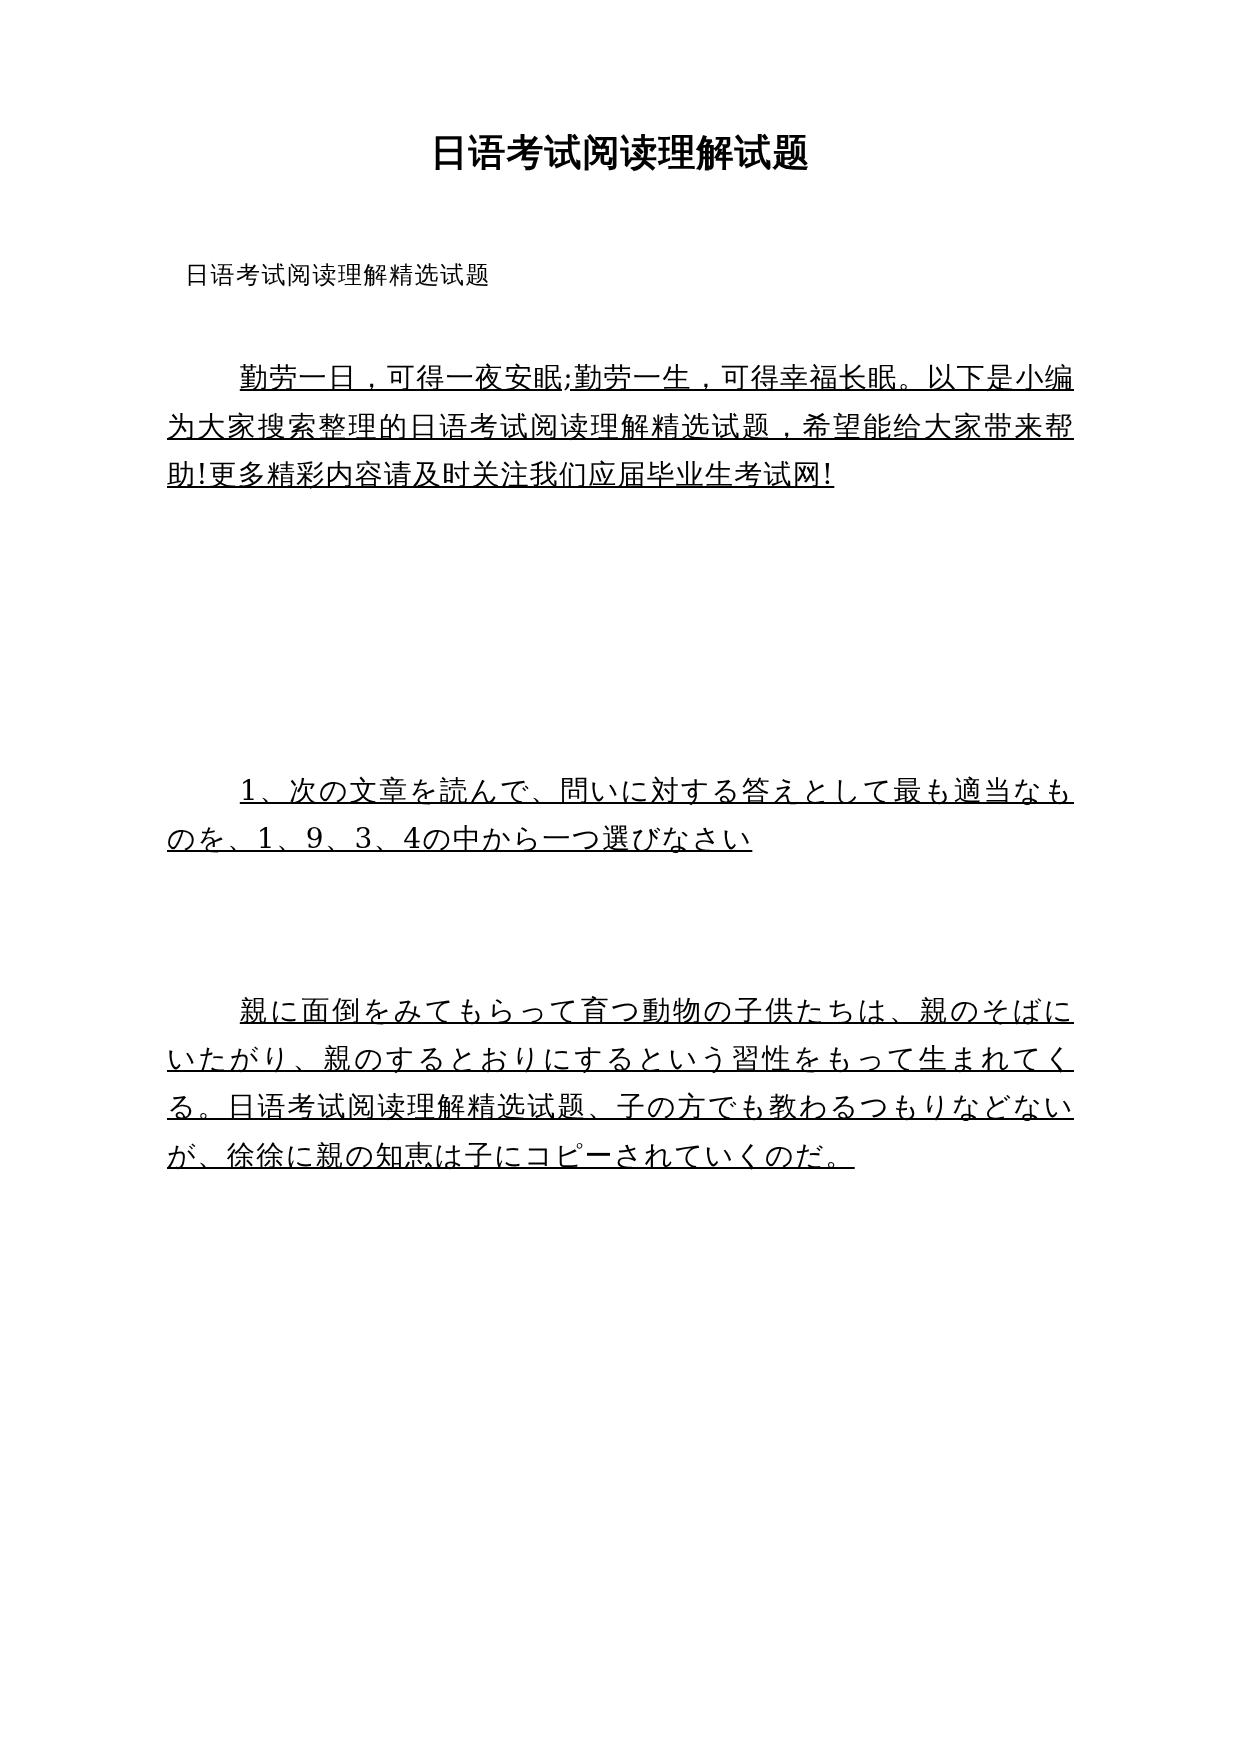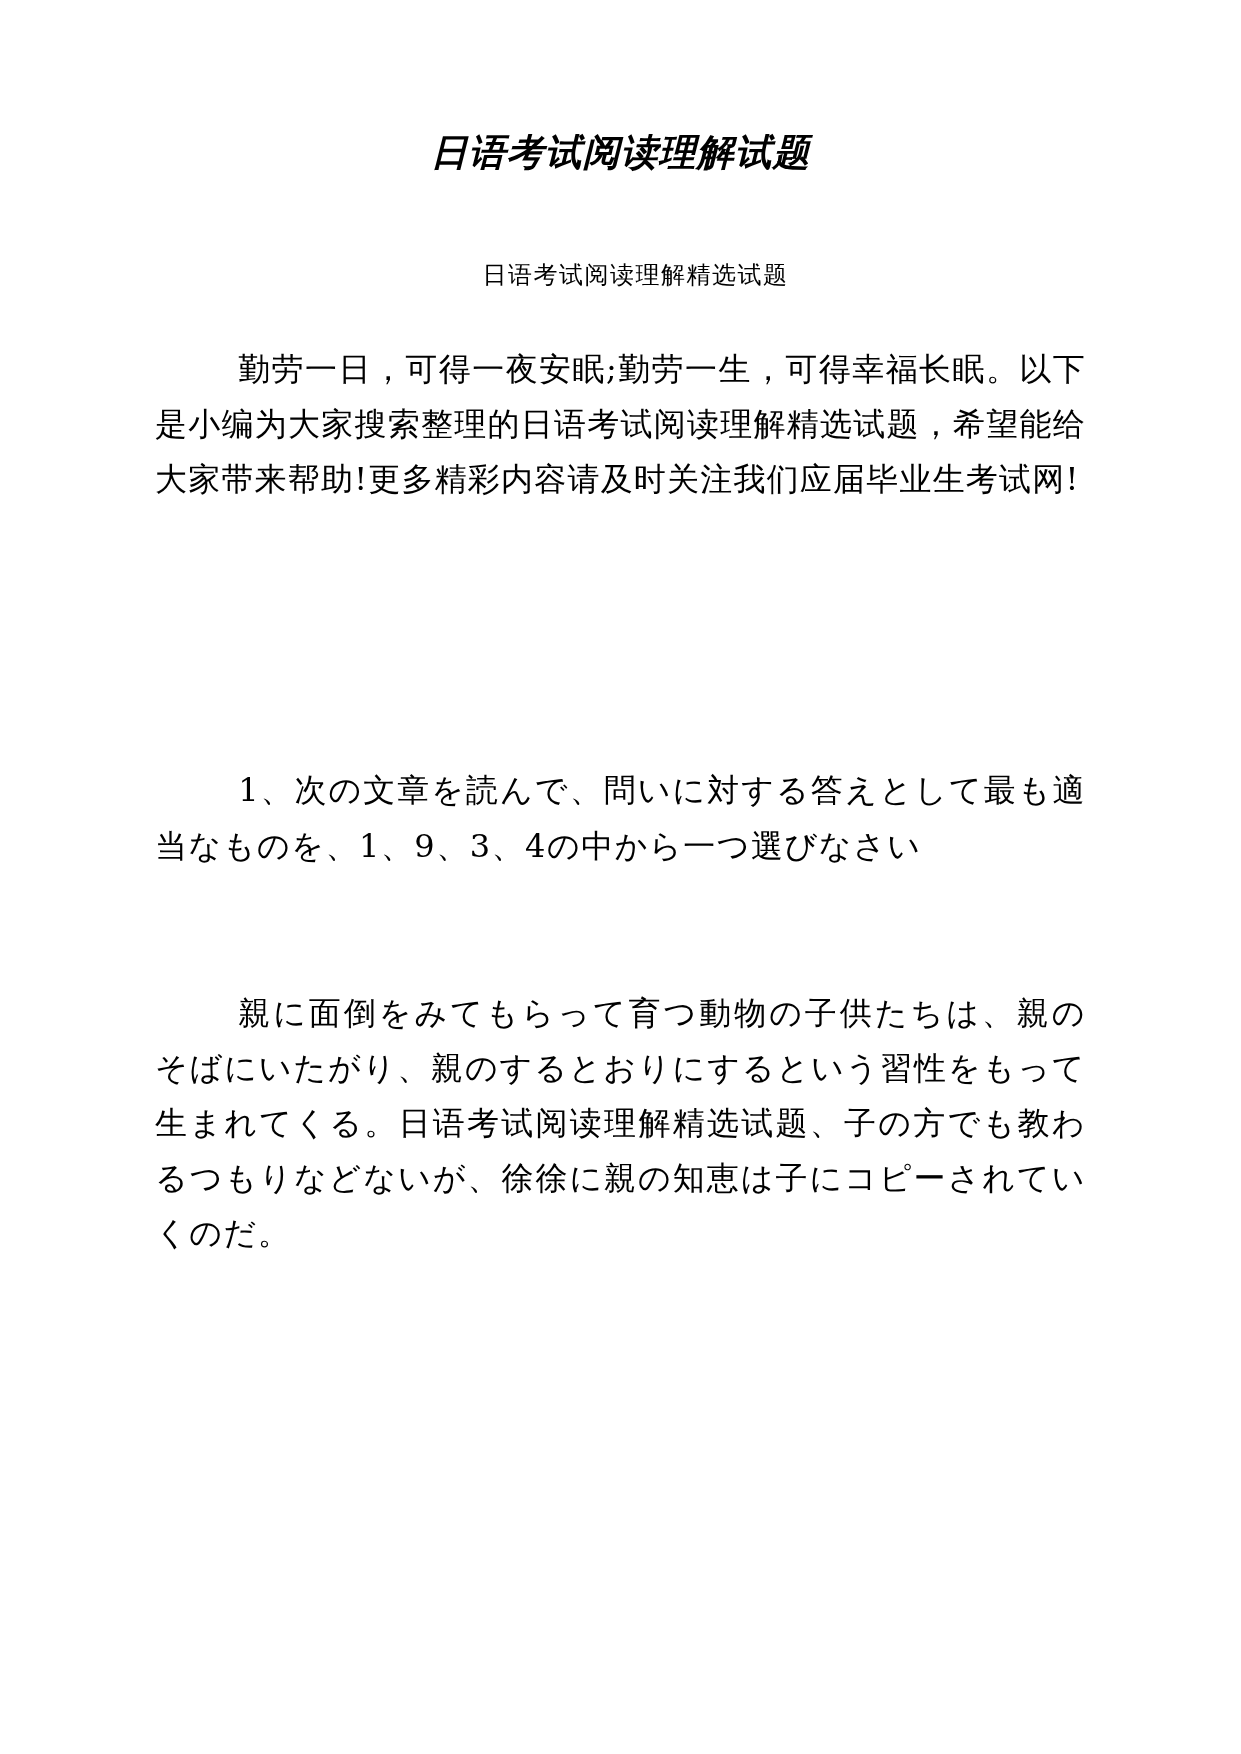--- a/index.html
+++ b/index.html
@@ -22,39 +22,38 @@
     padding: 0 155px;
   }
   .doc-title {
     margin: 0;
     padding-top: 128px;
     text-align: center;
     font-size: 37px;
     font-weight: bold;
     letter-spacing: 1px;
     font-family: "DejaVu Sans", "Liberation Sans", sans-serif;
-    font-style: italic;
   }
   .subtitle {
     margin: 0;
     padding-top: 78px;
     padding-left: 30px;
     font-size: 24px;
     line-height: 1.6;
     letter-spacing: 1.5px;
     font-family: "DejaVu Sans", "Liberation Sans", sans-serif;
-    text-align: center;
   }
   .body-para {
-    margin: 0;
-    font-size: 32px;
+    margin: 12px;
+    font-size: 28px;
     line-height: 1.72;
     text-align: justify;
     letter-spacing: 1.2px;
     font-family: "DejaVu Serif", "Liberation Serif", serif;
+    text-decoration: underline;
   }
   .indent {
     text-indent: 2.6em;
   }
   .gap-lead { padding-top: 48px; }
   .gap-big  { padding-top: 256px; }
   .gap-mid  { padding-top: 112px; }
   .jp {
     font-family: "DejaVu Serif", "Liberation Serif", serif;
     letter-spacing: 1.5px;

